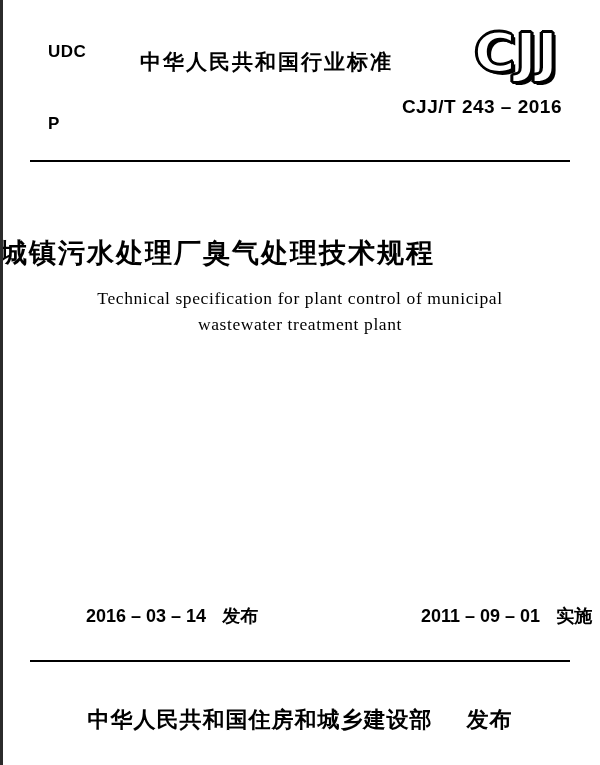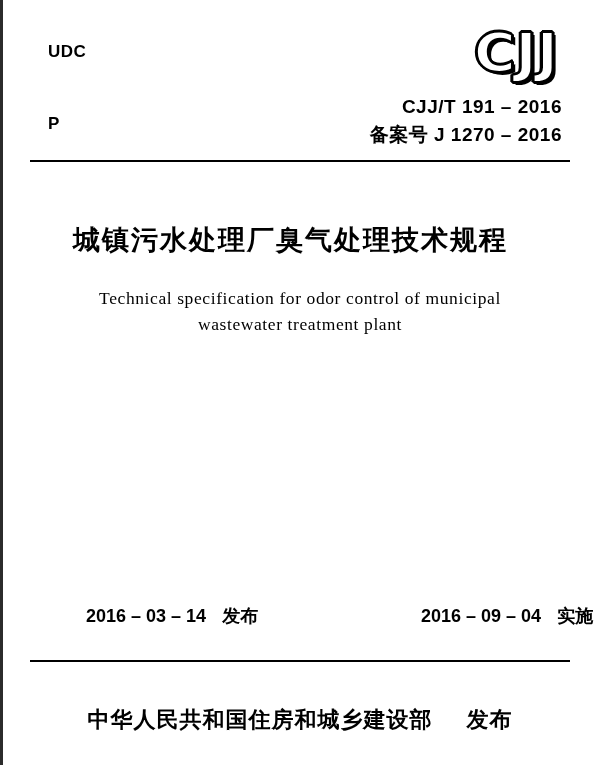--- a/index.html
+++ b/index.html
@@ -87,23 +87,23 @@
     left: 30px;
     top: 160px;
     width: 540px;
     border-top: 2px solid #000;
   }
 
   
   .title-cn {
     position: absolute;
     left: 0;
-    top: 222px;
+    top: 235px;
     width: 508px;
-    text-align: right;
+    text-align: left;
     font-family: "Liberation Sans", sans-serif;
     font-weight: bold;
     font-size: 27px;
     letter-spacing: 2px;
   }
   .title-en {
     position: absolute;
     left: 0;
     top: 285px;
     width: 600px;
@@ -169,41 +169,41 @@
   }
 </style>
 </head>
 <body>
 
 <div class="page">
 
   <div class="udc">UDC</div>
   <div class="pmark">P</div>
 
+  <div class="std-org">中华人民共和国行业标准</div>
 
   <div class="cjj-logo">CJJ</div>
 
-  <div class="code-line code-1">CJJ/T 191 – 2016</div>
-  <div class="code-line code-2">备案号 J 1270 – 2016</div>
+  <div class="code-line code-1">CJJ/T 243 – 2016</div>
 
   <div class="rule-top"></div>
 
   <div class="title-cn">城镇污水处理厂臭气处理技术规程</div>
 
   <div class="title-en">
-    <div>Technical specification for odor control of municipal</div>
+    <div>Technical specification for plant control of municipal</div>
     <div>wastewater treatment plant</div>
   </div>
 
   <div class="date-row">
     <div class="date-pub">
       <span>2016 – 03 – 14</span><span class="date-label">发布</span>
     </div>
     <div class="date-impl">
-      <span>2016 – 09 – 04</span><span class="date-label">实施</span>
+      <span>2011 – 09 – 01</span><span class="date-label">实施</span>
     </div>
   </div>
 
   <div class="rule-bottom"></div>
 
   <div class="issuer">
     <span>中华人民共和国住房和城乡建设部</span><span class="pub">发布</span>
   </div>
 
   <div class="edge"></div>

